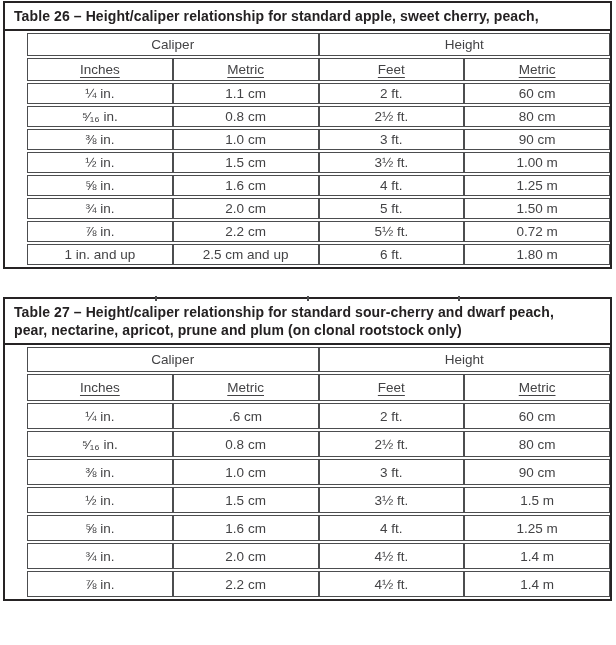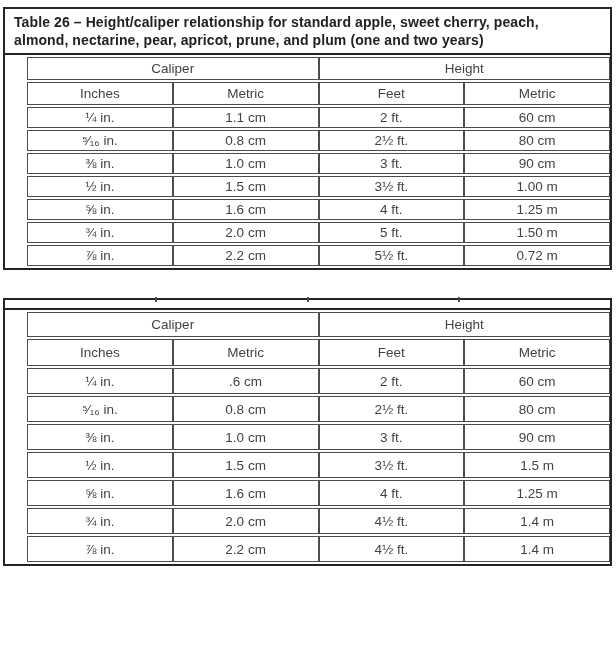--- a/index.html
+++ b/index.html
@@ -19,21 +19,21 @@
   }
   .doc { position: relative; width: 616px; }
 
   .tbl-section {
     width: 609px;
     margin-left: 3px;
     border: 2px solid var(--outer-border);
     background: var(--bg);
     position: relative;
   }
-  .tbl-section.first { margin-top: 7px; }
+  .tbl-section.first { margin-top: 1px; }
   .tbl-section.second { margin-top: 28px; }
 
   .tbl-title {
     font-size: 14px;
     font-weight: bold;
     line-height: 18px;
     color: var(--title-text);
     padding: 4px 9px;
     border-bottom: 2px solid var(--outer-border);
     letter-spacing: 0.1px;
@@ -52,20 +52,21 @@
     vertical-align: middle;
     color: var(--body-text);
     font-size: 13.5px;
     line-height: 17px;
     overflow: hidden;
     white-space: nowrap;
   }
   .ghead td { padding: 2px 4px; }
   .colhead td {
     padding: 2px 4px;
+    text-decoration: underline;
     text-underline-offset: 3px;
   }
   .t26 tbody td { padding: 1px 4px; }
   .t27 .ghead td { padding: 3px 4px; }
   .t27 .colhead td { padding: 4px 4px; }
   .t27 tbody td { padding: 4px 4px 3px 4px; }
 
   
   .tick {
     position: absolute;
@@ -79,21 +80,20 @@
   .tick.t3 { left: calc(75% - 1px); }
 </style>
 </head>
 <body>
 
 <div class="doc">
 
   <section class="tbl-section first">
     <div class="tbl-title">
       <div>Table 26 – Height/caliper relationship for standard apple, sweet cherry, peach,</div>
-      <div>almond, nectarine, pear, apricot, prune, and plum (one and two years)</div>
     </div>
     <table class="t26">
       <colgroup>
           <col style="width:25%">
           <col style="width:25%">
           <col style="width:25%">
           <col style="width:25%">
         </colgroup>
       <thead>
         <tr class="ghead">
@@ -143,29 +143,37 @@
             <td>2.0 cm</td>
             <td>5 ft.</td>
             <td>1.50 m</td>
           </tr>
           <tr>
             <td>⅞ in.</td>
             <td>2.2 cm</td>
             <td>5½ ft.</td>
             <td>0.72 m</td>
           </tr>
+          <tr>
+            <td>1 in. and up</td>
+            <td>2.5 cm and up</td>
+            <td>6 ft.</td>
+            <td>1.80 m</td>
+          </tr>
         </tbody>
     </table>
   </section>
 
   <section class="tbl-section second">
     <div class="tick t1"></div>
     <div class="tick t2"></div>
     <div class="tick t3"></div>
     <div class="tbl-title">
+      <div>Table 27 – Height/caliper relationship for standard sour-cherry and dwarf peach,</div>
+      <div>pear, nectarine, apricot, prune and plum (on clonal rootstock only)</div>
     </div>
     <table class="t27">
       <colgroup>
           <col style="width:25%">
           <col style="width:25%">
           <col style="width:25%">
           <col style="width:25%">
         </colgroup>
       <thead>
         <tr class="ghead">

